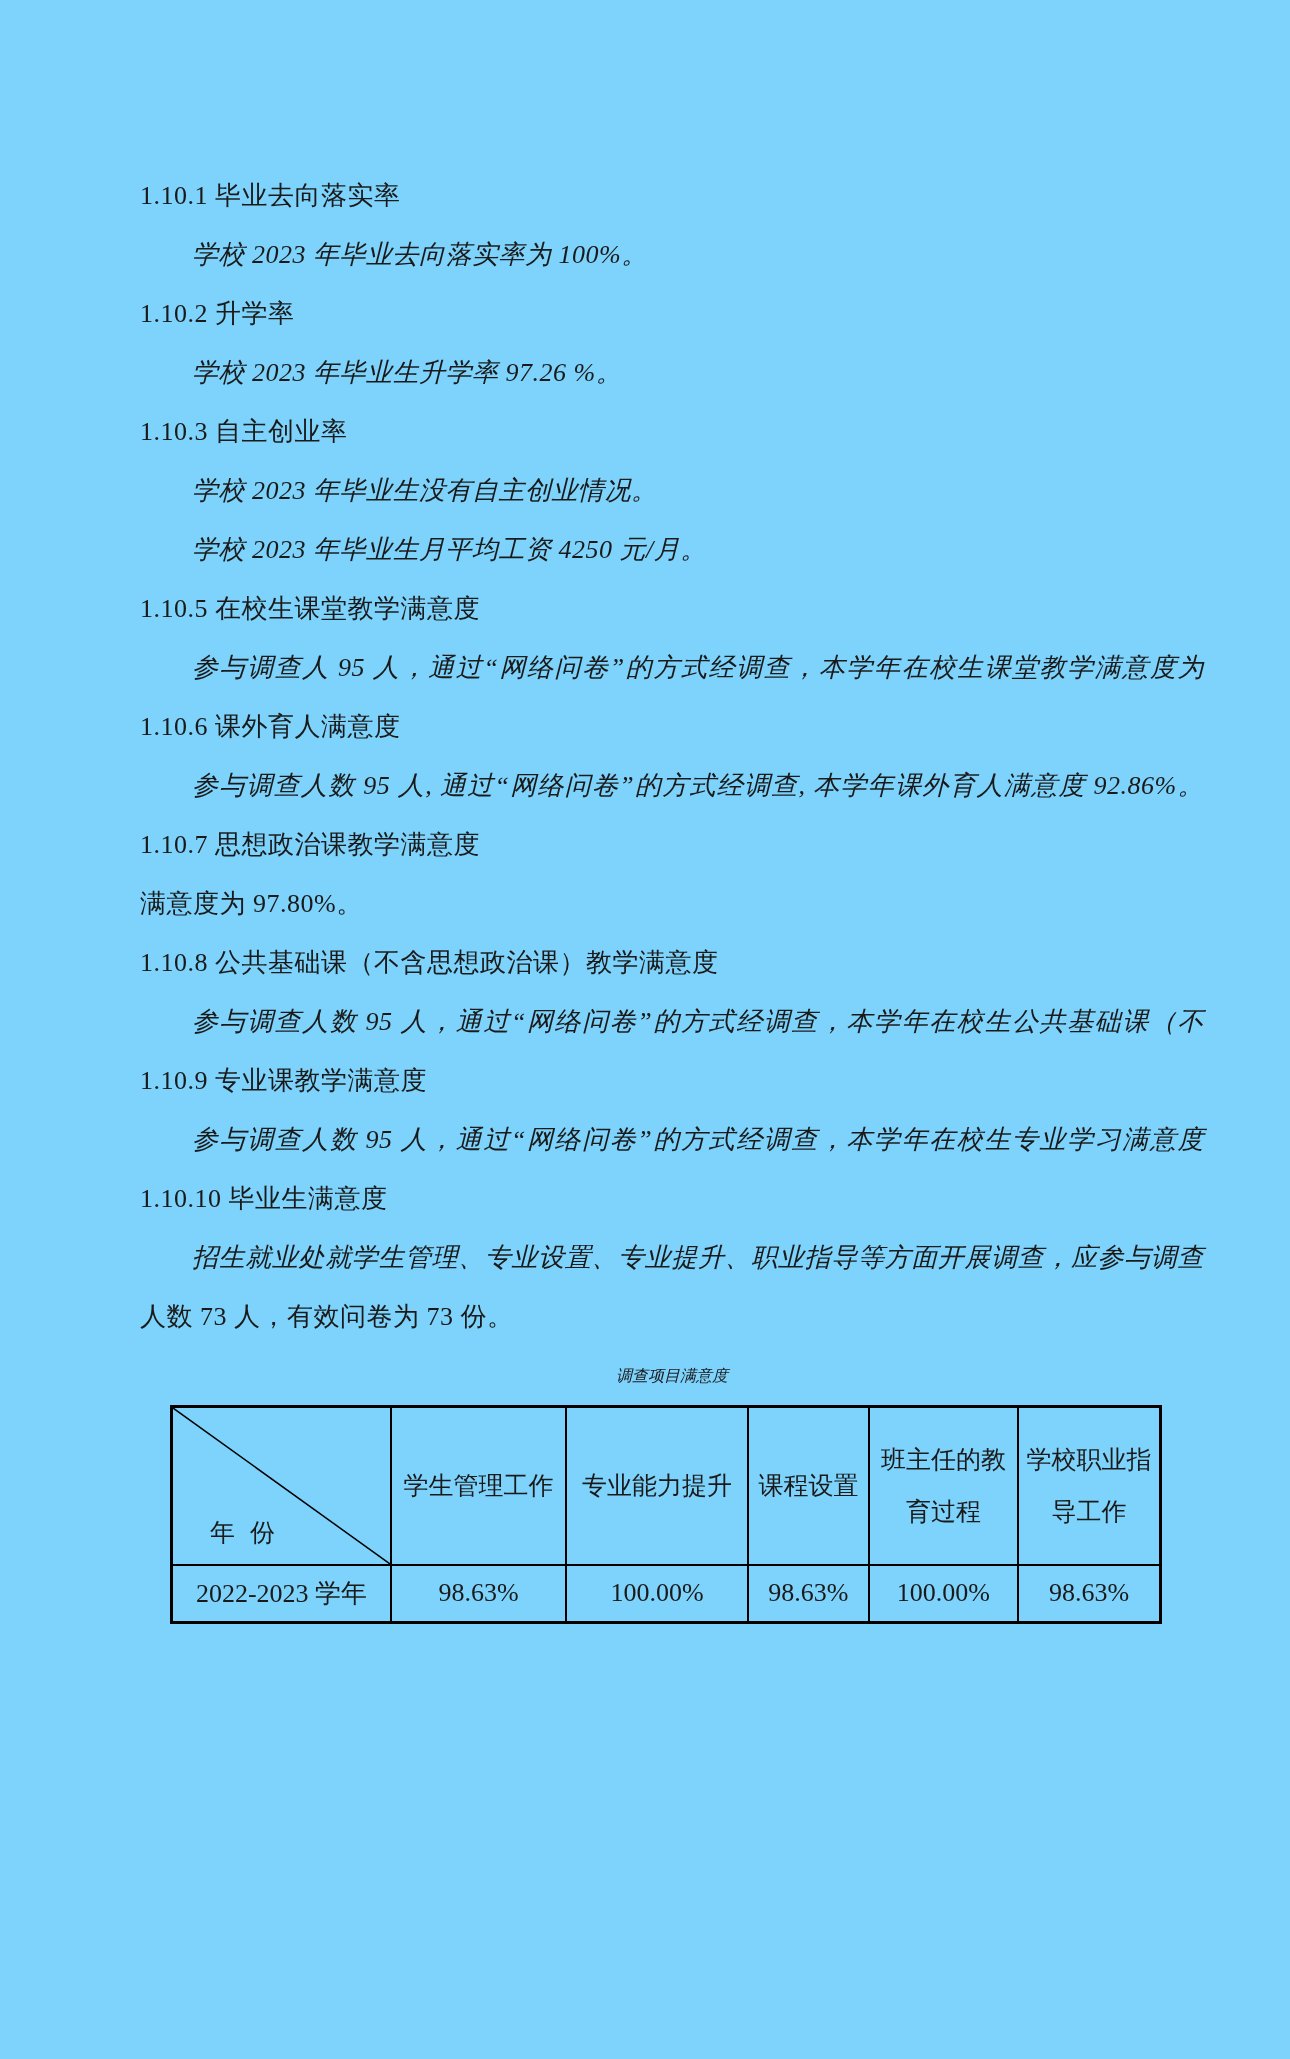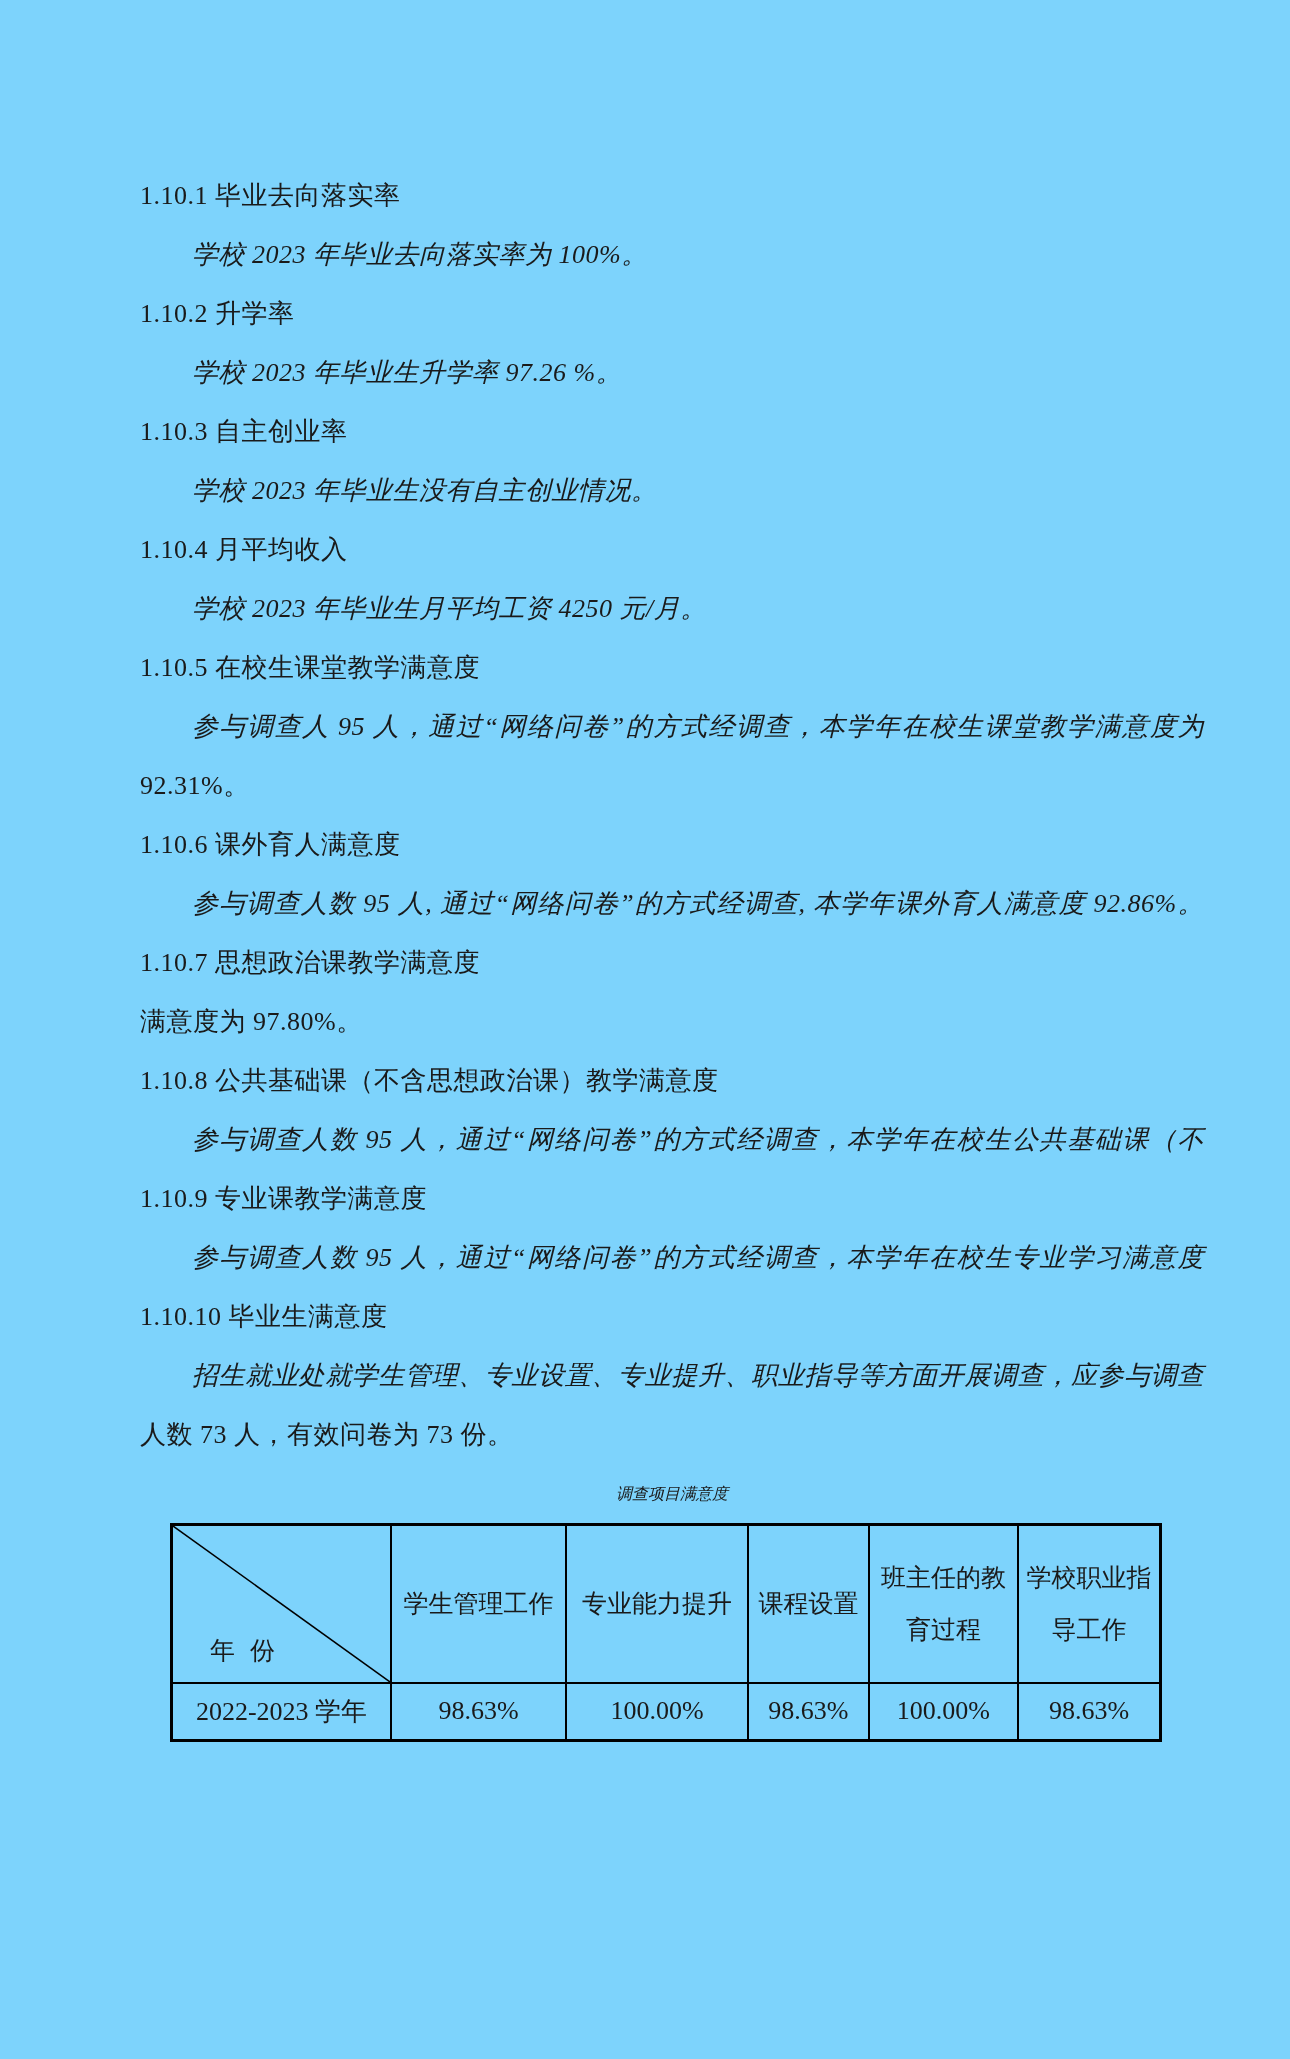--- a/index.html
+++ b/index.html
@@ -96,25 +96,23 @@
 
 <div class="page">
   <div class="content">
 
     <div class="line">1.10.1 毕业去向落实率</div>
     <div class="line p-first">学校 2023 年毕业去向落实率为 100%。</div>
     <div class="line">1.10.2 升学率</div>
     <div class="line p-first">学校 2023 年毕业生升学率 97.26 %。</div>
     <div class="line">1.10.3 自主创业率</div>
     <div class="line p-first">学校 2023 年毕业生没有自主创业情况。</div>
-    <div class="line">1.10.4 月平均收入</div>
     <div class="line p-first">学校 2023 年毕业生月平均工资 4250 元/月。</div>
     <div class="line">1.10.5 在校生课堂教学满意度</div>
     <div class="line p-first fill">参与调查人 95 人，通过“网络问卷”的方式经调查，本学年在校生课堂教学满意度为</div>
-    <div class="line">92.31%。</div>
     <div class="line">1.10.6 课外育人满意度</div>
     <div class="line p-first fill">参与调查人数 95 人, 通过“网络问卷”的方式经调查, 本学年课外育人满意度 92.86%。</div>
     <div class="line">1.10.7 思想政治课教学满意度</div>
     <div class="line">满意度为 97.80%。</div>
     <div class="line">1.10.8 公共基础课（不含思想政治课）教学满意度</div>
     <div class="line p-first fill">参与调查人数 95 人，通过“网络问卷”的方式经调查，本学年在校生公共基础课（不</div>
     <div class="line">1.10.9 专业课教学满意度</div>
     <div class="line p-first fill">参与调查人数 95 人，通过“网络问卷”的方式经调查，本学年在校生专业学习满意度</div>
     <div class="line">1.10.10 毕业生满意度</div>
     <div class="line p-first fill">招生就业处就学生管理、专业设置、专业提升、职业指导等方面开展调查，应参与调查</div>

